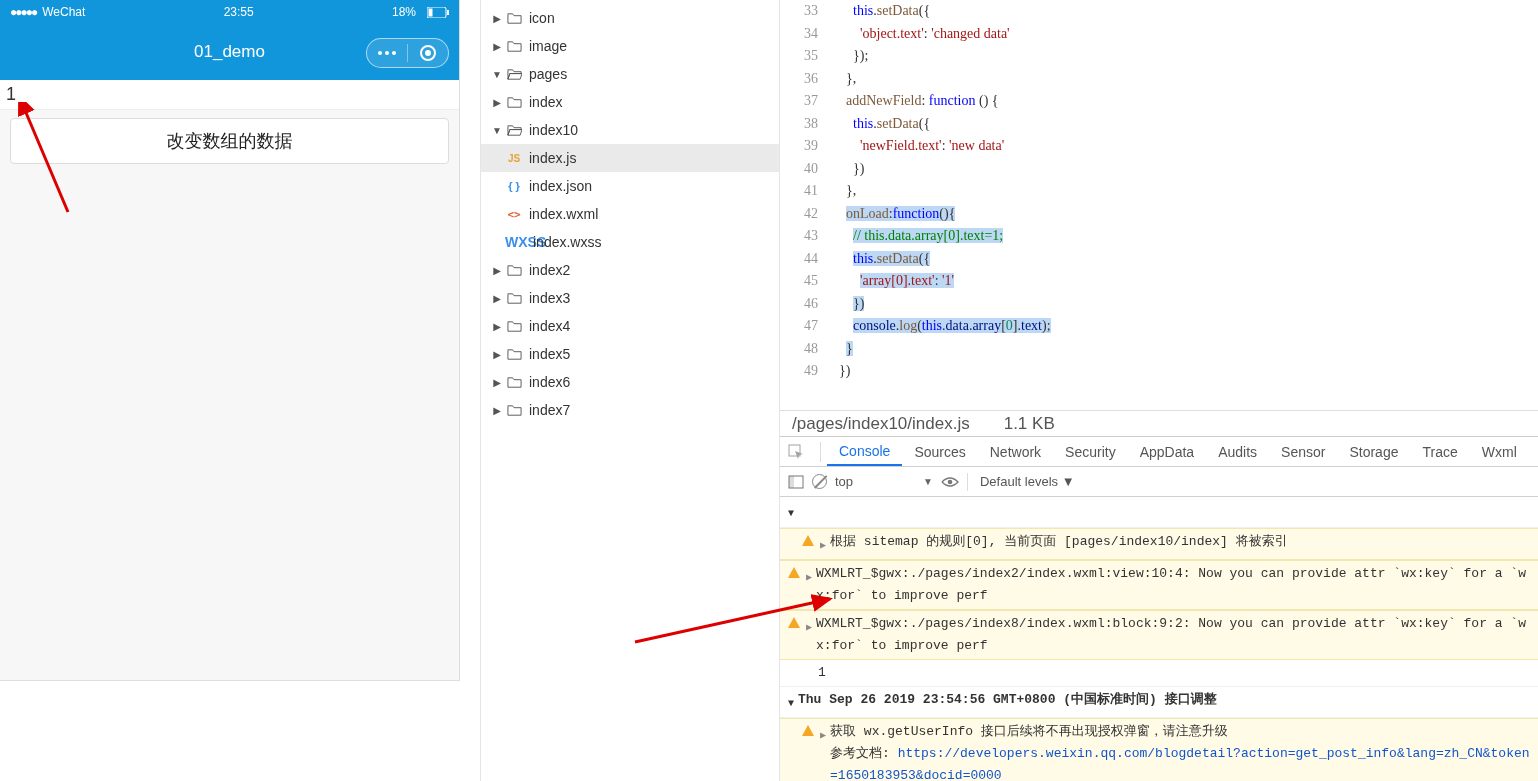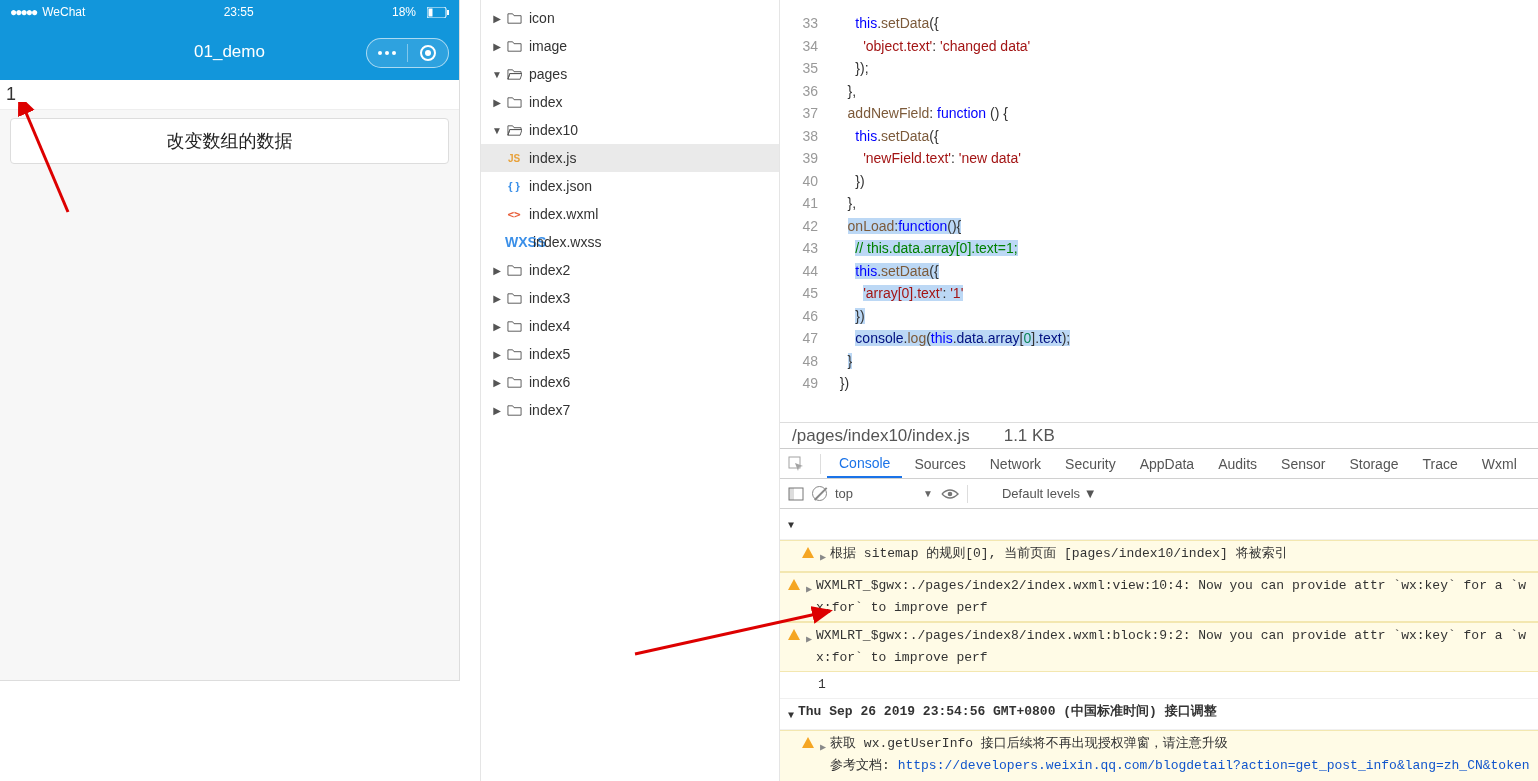--- a/index.html
+++ b/index.html
@@ -38,21 +38,21 @@
   .json-badge { font-size:11px; font-weight:bold; color:#3a8fe8; margin-right:6px; width:18px; text-align:center;}
   .wxml-badge { font-size:11px; font-weight:bold; color:#e85e3a; margin-right:6px; width:18px; text-align:center; font-family:monospace;}
   .wxss-badge { font-size:14px; font-weight:bold; color:#3a8fe8; margin-right:6px; width:22px; text-align:center;}
   .tree .name { font-size:14px; color:#333;}
   .d1 { padding-left:18px;}
   .d2 { padding-left:36px;}
   .d3 { padding-left:54px;}
 
   
   .right { flex:1; display:flex; flex-direction:column; min-width:0;}
-  .editor { flex:0 0 auto; height: 410px; overflow:hidden; position:relative; font-family: Liberation Sans, sans-serif; font-size:14px; line-height:22.5px; background:#fff;margin-top:12px;}
+  .editor { flex:0 0 auto; height: 410px; overflow:hidden; position:relative; font-family: Liberation Serif, serif; font-size:14px; line-height:22.5px; background:#fff;}
   .gutter { position:absolute; left:0; top:0; width:52px; text-align:right; color:#999; padding-right:14px;}
   .gutter div { height:22.5px;}
   .code { position:absolute; left:52px; right:0; top:0; white-space:pre;}
   .code div { height:22.5px;}
   .kw { color:#0000ff;}
   .fn { color:#7c5a3a;}
   .str { color:#a31515;}
   .prop { color:#001080;}
   .this { color:#0000ff;}
   .num { color:#098658;}
@@ -63,21 +63,21 @@
   .devtools { flex:1; display:flex; flex-direction:column; border-top:1px solid #ccc; min-height:0; position:relative;}
   .dt-tabs { height:30px; display:flex; align-items:center; border-bottom:1px solid #d0d0d0; padding:0 8px; gap:0; font-size:14px; color:#555;}
   .dt-tabs .cursor { width:16px;height:16px; margin-right:10px; opacity:.6;}
   .dt-tabs .sep { width:1px; height:20px; background:#ddd; margin:0 6px;}
   .dt-tab { padding:0 12px; height:100%; display:flex; align-items:center;}
   .dt-tab.active { color:#1a73e8; border-bottom:2px solid #1a73e8;}
   .dt-toolbar { height:30px; display:flex; align-items:center; border-bottom:1px solid #d0d0d0; padding:0 8px; gap:8px; font-size:13px; color:#555;}
   .no-ico { width:15px;height:15px;border:1.5px solid #888;border-radius:50%; position:relative;}
   .no-ico::after{content:"";position:absolute;left:-1px;top:6px;width:17px;height:1.5px;background:#888;transform:rotate(-45deg);}
   .filter-input { flex:0 0 280px; border:1px solid #ddd; border-radius:3px; padding:3px 6px; font-size:12px; color:#888;}
-  .levels { margin-left:26px;}
+  .levels { margin-left:4px;}
   .console-body { flex:1; overflow:auto; font-family: Consolas, "Courier New", monospace; font-size:13px; line-height:22px; padding-bottom:6px;}
   .cline { display:flex; align-items:flex-start; padding:2px 8px; border-bottom:1px solid #f0f0f0;}
   .cline.warn { background:#fffbe6; border-top:1px solid #f3e7b0; border-bottom:1px solid #f3e7b0;}
   .warn-ico { width:0;height:0;border-left:6px solid transparent;border-right:6px solid transparent;border-bottom:11px solid #f5a623; margin:4px 6px 0 0; position:relative; flex:0 0 auto;}
   .cline .caret2 { color:#888; margin-right:4px; font-size:10px; margin-top:4px; flex:0 0 auto;}
   .cline .msg { flex:1; white-space:pre-wrap; word-break:break-all;}
   .cline.group > .caret2 { color:#333;}
   .cline a { color:#1155cc;}
 </style>
 </head>

